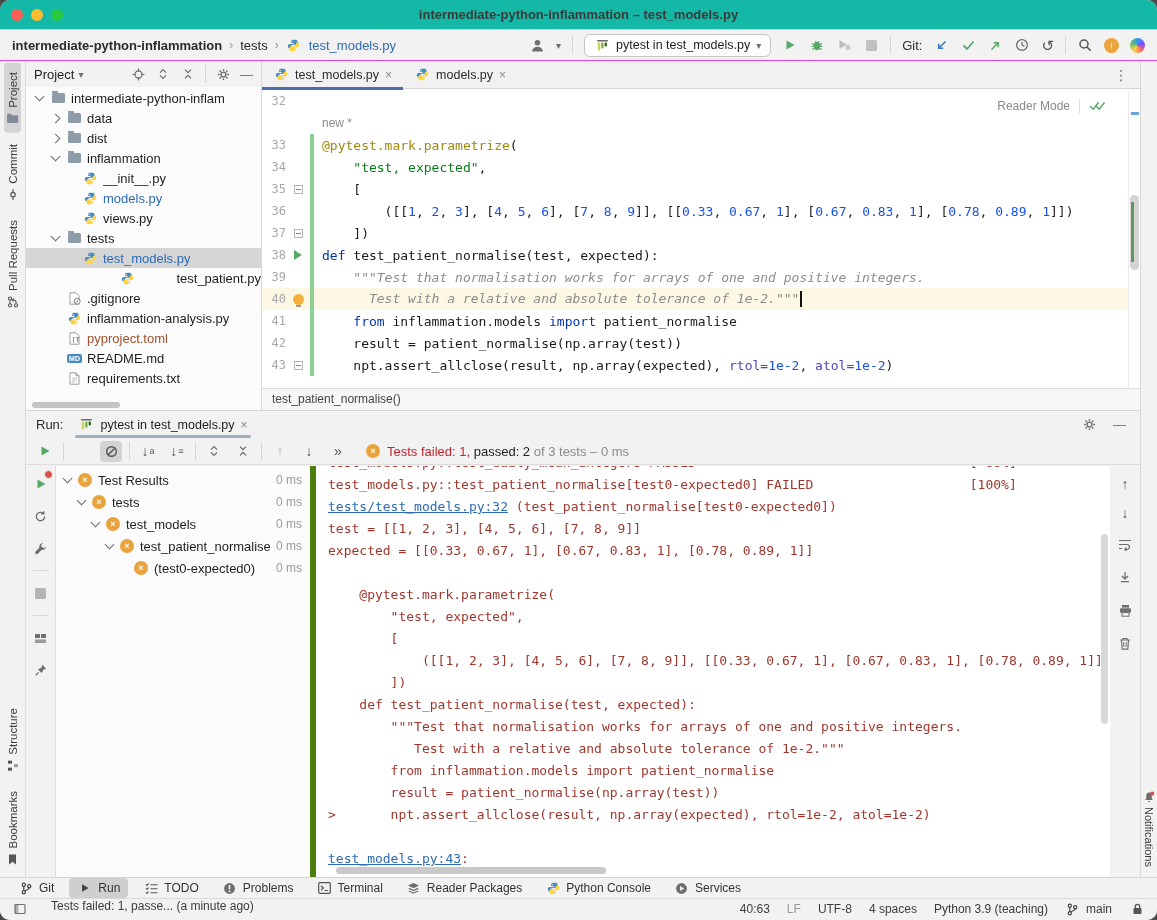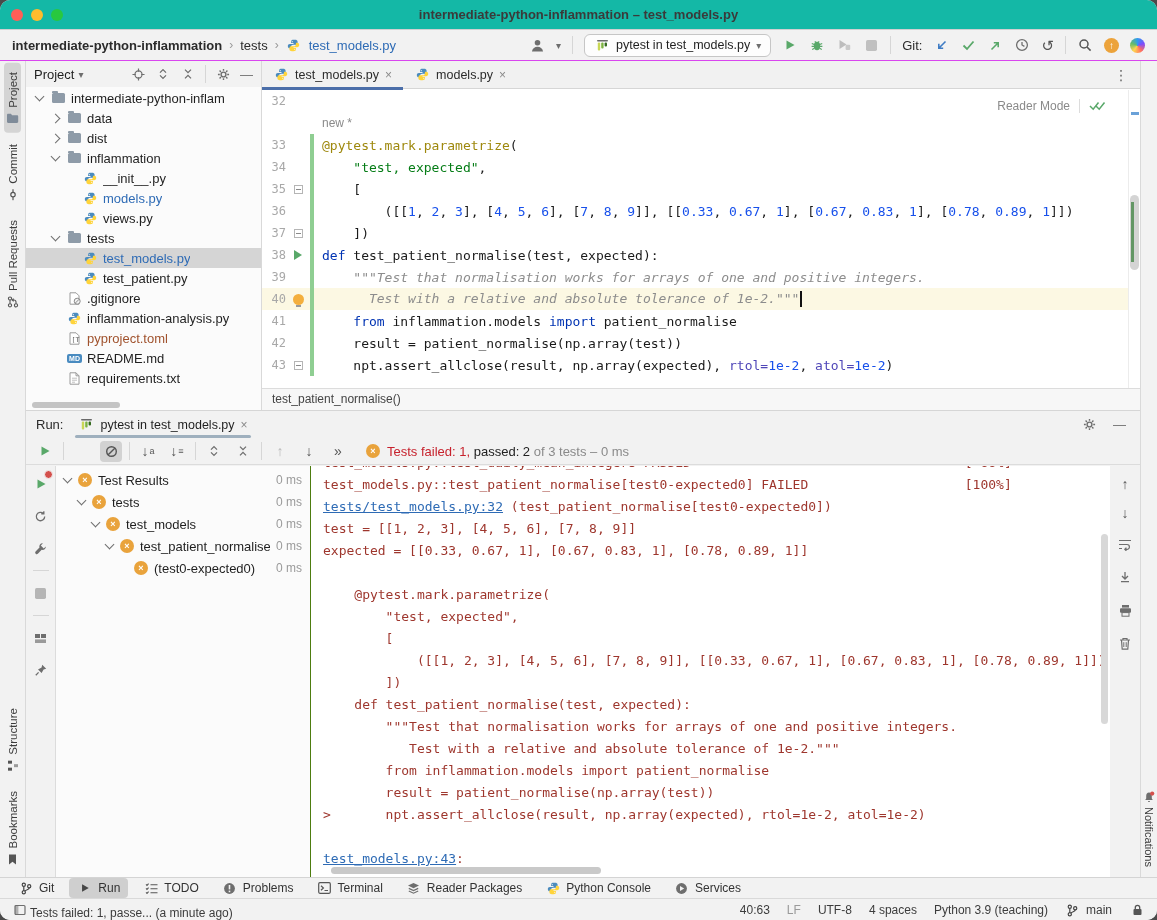--- a/index.html
+++ b/index.html
@@ -117,36 +117,36 @@
   #runicons{position:absolute;left:0;top:0;width:30px;bottom:0;background:#f2f2f2;border-right:1px solid #dcdcdc;
     display:flex;flex-direction:column;align-items:center;padding-top:8px;gap:12px}
   .ridiv{width:16px;height:1px;background:#d6d6d6}
   .rrf{position:relative}
   .rrf .dot{position:absolute;right:-4px;top:-4px;width:9px;height:9px;border-radius:50%;background:#D4504C;border:1px solid #f2f2f2}
   #run-tree{position:absolute;left:30px;top:0;width:254px;bottom:0;background:#fbfbfb;padding-top:3px;overflow:hidden}
   .rrow{height:22px;display:flex;align-items:center;font-size:13px;padding-right:8px;white-space:nowrap}
   .rrow .badge{margin-right:6px}
   .rlab{overflow:hidden}
   .rtime{margin-left:auto;color:#9a9a9a;font-size:12px;flex:none;padding-left:6px}
-  #console{position:absolute;left:284px;top:0;right:30px;bottom:0;background:#fff;border-left:1px solid #4d7c0f;overflow:hidden}
+  #console{position:absolute;left:284px;top:0;right:30px;bottom:0;background:#fff;border-left:6px solid #4d7c0f;overflow:hidden}
   #console-lines{position:absolute;top:-11px;left:12px;right:9px}
   .cline{height:22px;font-family:"DejaVu Sans Mono",monospace;font-size:13px;white-space:pre;overflow:hidden}
   .c-r{color:#9E362D}
   .c-l{color:#2E6BB5;text-decoration:underline}
   .hsb{position:absolute;bottom:3px;left:20px;width:270px;height:7px;background:#c9c9c9;border-radius:4px}
   .vsb{position:absolute;right:2px;top:68px;height:190px;width:7px;background:#d8d8d8;border-radius:4px}
   #consoleicons{position:absolute;right:0;top:0;width:30px;bottom:0;background:#f2f2f2;
     display:flex;flex-direction:column;align-items:center;padding-top:10px;gap:13px;color:#555;font-size:14px}
   
   #twbar{position:absolute;left:0;top:877px;width:100%;height:21px;background:#f2f2f2;border-top:1px solid #d4d4d4;
     display:flex;align-items:center;gap:7px;padding:0 10px;font-size:12px}
   .twbtn{display:flex;align-items:center;gap:5px;padding:10px 8px;border-radius:4px;color:#333;height:18px}
   .twbtn.active{background:#cfcfcf}
   #statusbar{position:absolute;left:0;top:898px;width:100%;height:22px;background:#f2f2f2;border-top:1px solid #d9d9d9;
-    display:flex;align-items:flex-end;padding:0 12px;font-size:12px;color:#3c3c3c;gap:2px}
+    display:flex;align-items:flex-start;padding:0 12px;font-size:12px;color:#3c3c3c;gap:23px}
   .sb-right{margin-left:auto;display:flex;align-items:center;gap:17px}
   .sb-item{display:flex;align-items:center;gap:5px}
   .graytx{color:#9a9a9a}
 </style>
 </head>
 <body>
 
 <div id="window">
 
   <div id="titlebar">
@@ -416,21 +416,21 @@
         <div class="trow sel" style="padding-left: 40px;">
           <span class="chevsp"></span>
           <span class="fi">
             <svg width="13" height="13" viewBox="0 0 16 16">
               <path fill="#4B8BBE" d="M8 1C6 1 5 1.8 5 3v2h3v1H3.5C2 6 1 7 1 8.7 1 10.5 2 11.5 3.5 11.5H5v-2C5 8 6 7 7.5 7H11c1 0 2-.8 2-2V3c0-1.2-1.5-2-3-2H8zM6.5 2.6a.7.7 0 110 1.4.7.7 0 010-1.4z"></path>
               <path fill="#FFD43B" d="M8 15c2 0 3-.8 3-2v-2H8v-1h4.5c1.5 0 2.5-1 2.5-2.7 0-1.8-1-2.8-2.5-2.8H11v2c0 1.5-1 2.5-2.5 2.5H5c-1 0-2 .8-2 2v2c0 1.2 1.5 2 3 2h2zm1.5-1.6a.7.7 0 110-1.4.7.7 0 010 1.4z"></path>
             </svg>
           </span>
           <span class="tlab c-blue">test_models.py</span>
         </div>
-        <div class="trow" style="padding-left: 40px;">
+        <div class="trow" style="padding-left: 40px; justify-content: space-between;">
           <span class="chevsp"></span>
           <span class="fi">
             <svg width="13" height="13" viewBox="0 0 16 16">
               <path fill="#4B8BBE" d="M8 1C6 1 5 1.8 5 3v2h3v1H3.5C2 6 1 7 1 8.7 1 10.5 2 11.5 3.5 11.5H5v-2C5 8 6 7 7.5 7H11c1 0 2-.8 2-2V3c0-1.2-1.5-2-3-2H8zM6.5 2.6a.7.7 0 110 1.4.7.7 0 010-1.4z"></path>
               <path fill="#FFD43B" d="M8 15c2 0 3-.8 3-2v-2H8v-1h4.5c1.5 0 2.5-1 2.5-2.7 0-1.8-1-2.8-2.5-2.8H11v2c0 1.5-1 2.5-2.5 2.5H5c-1 0-2 .8-2 2v2c0 1.2 1.5 2 3 2h2zm1.5-1.6a.7.7 0 110-1.4.7.7 0 010 1.4z"></path>
             </svg>
           </span>
           <span class="tlab">test_patient.py</span>
         </div>
         <div class="trow" style="padding-left: 24px;">

